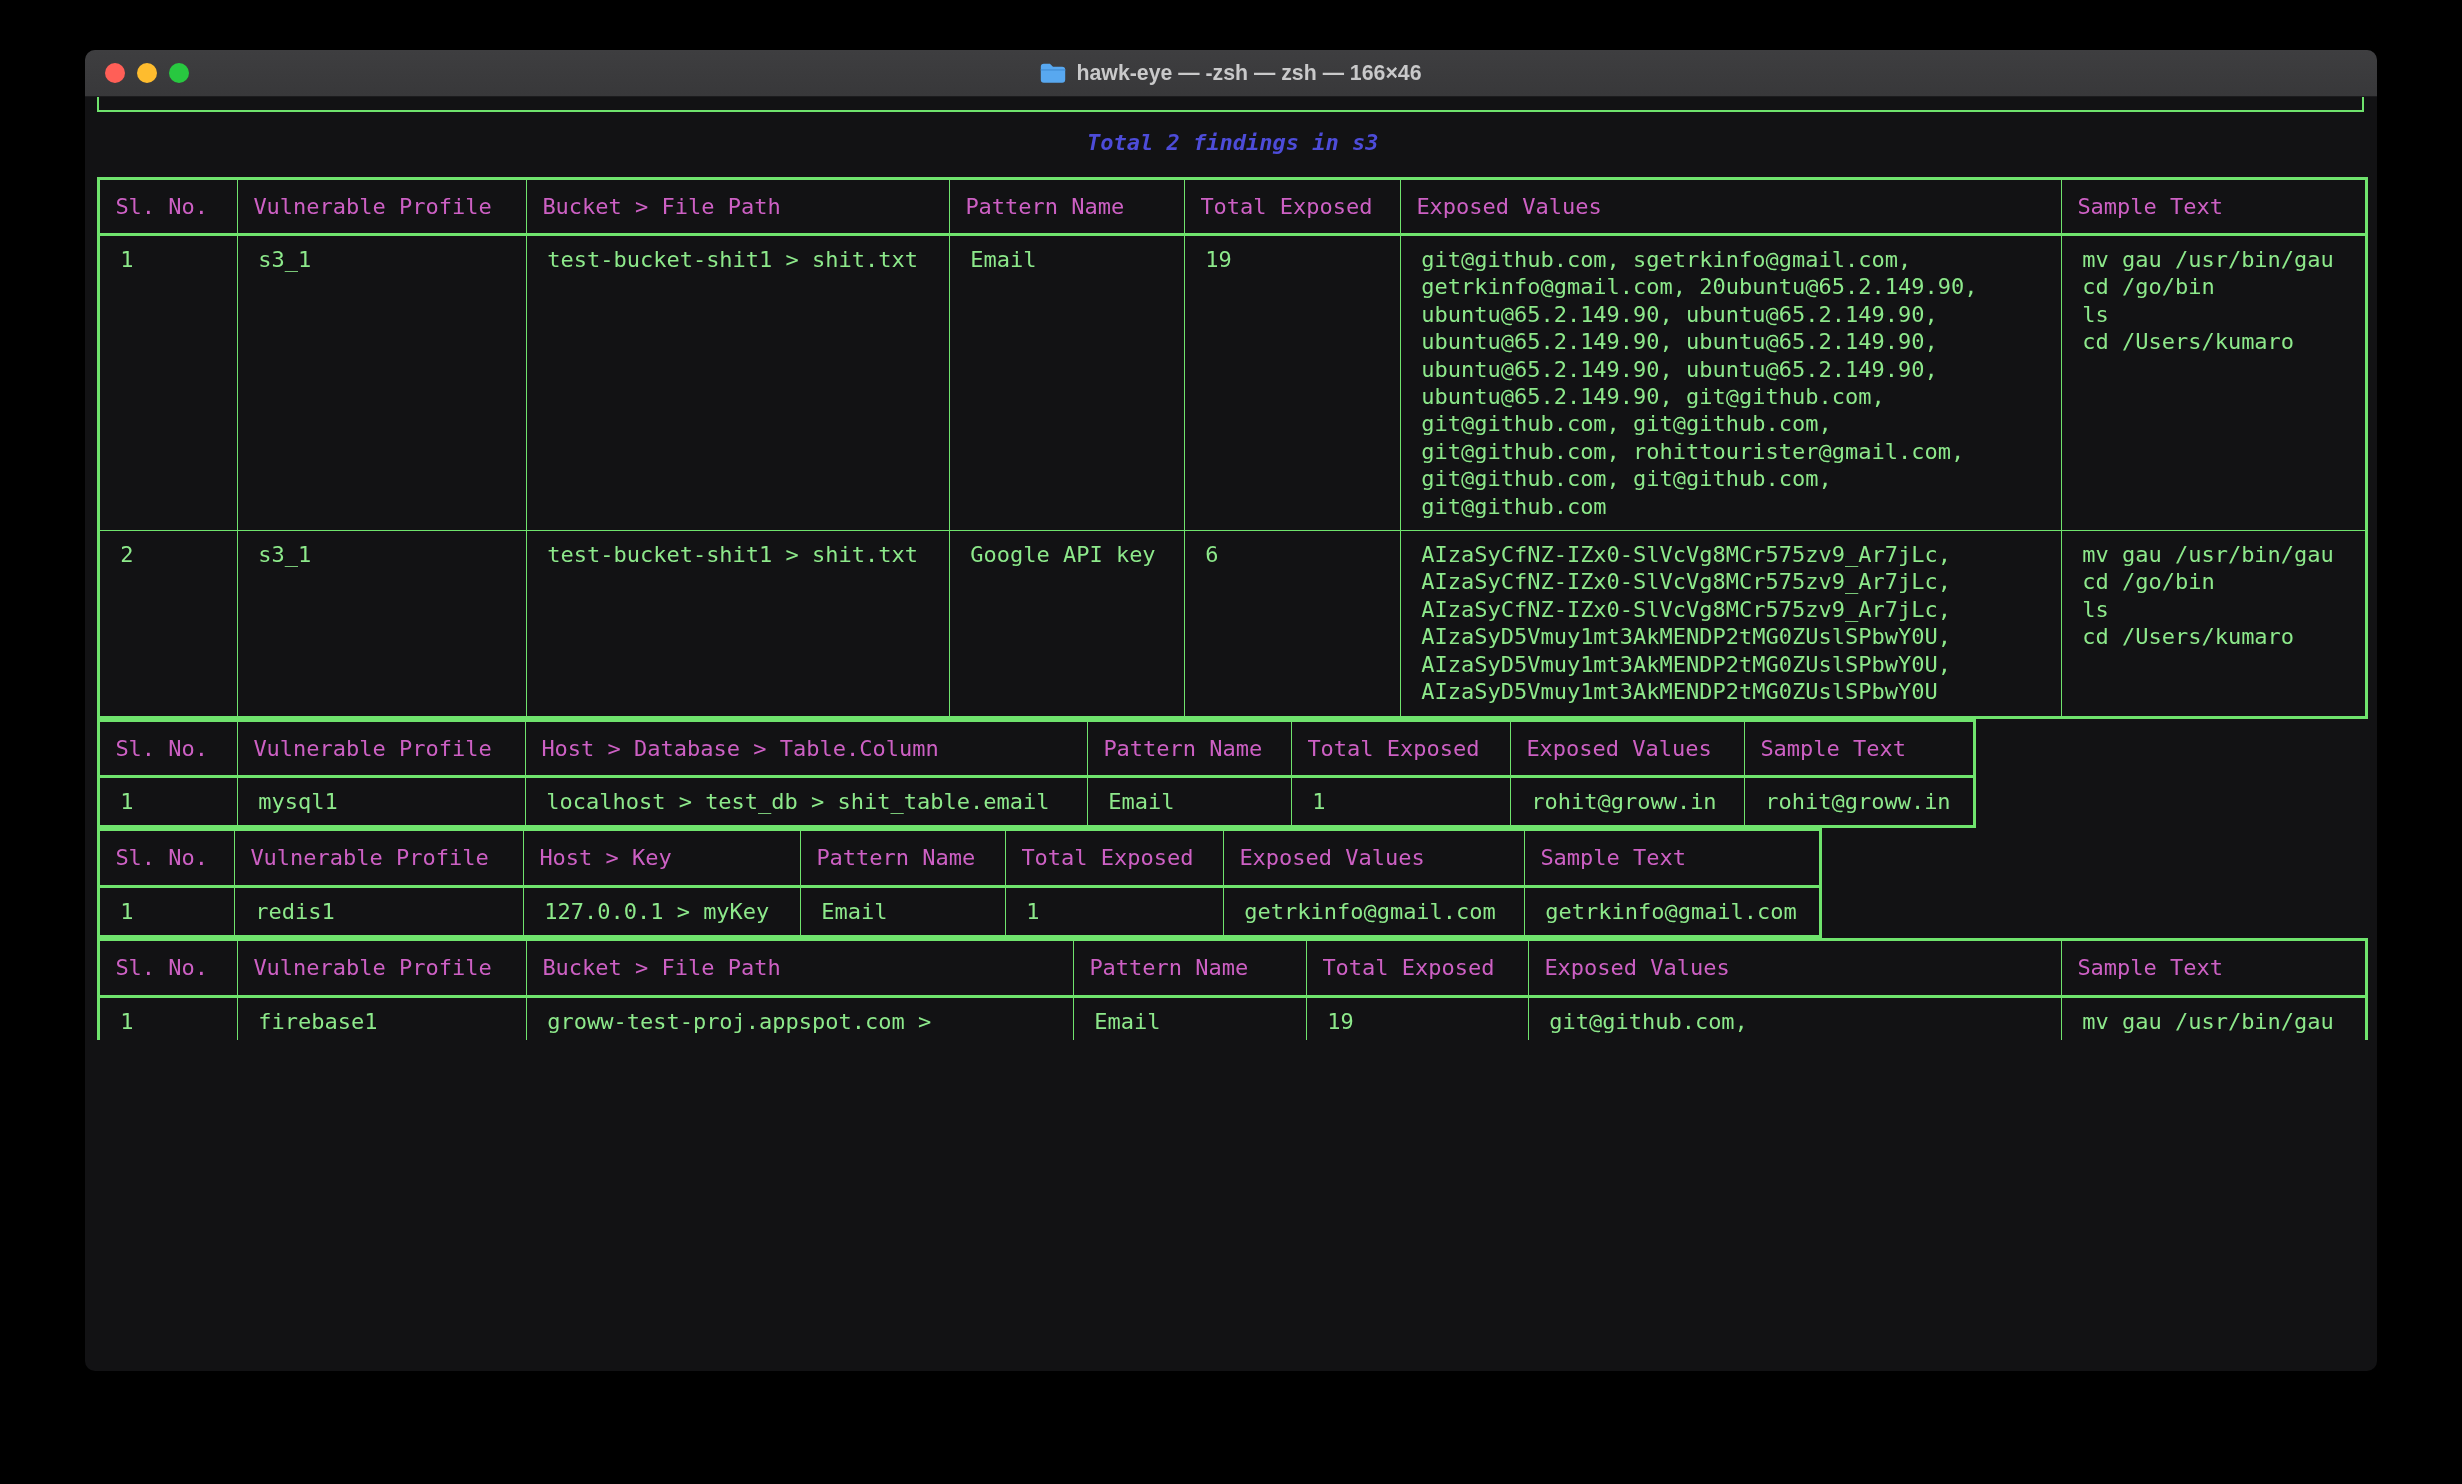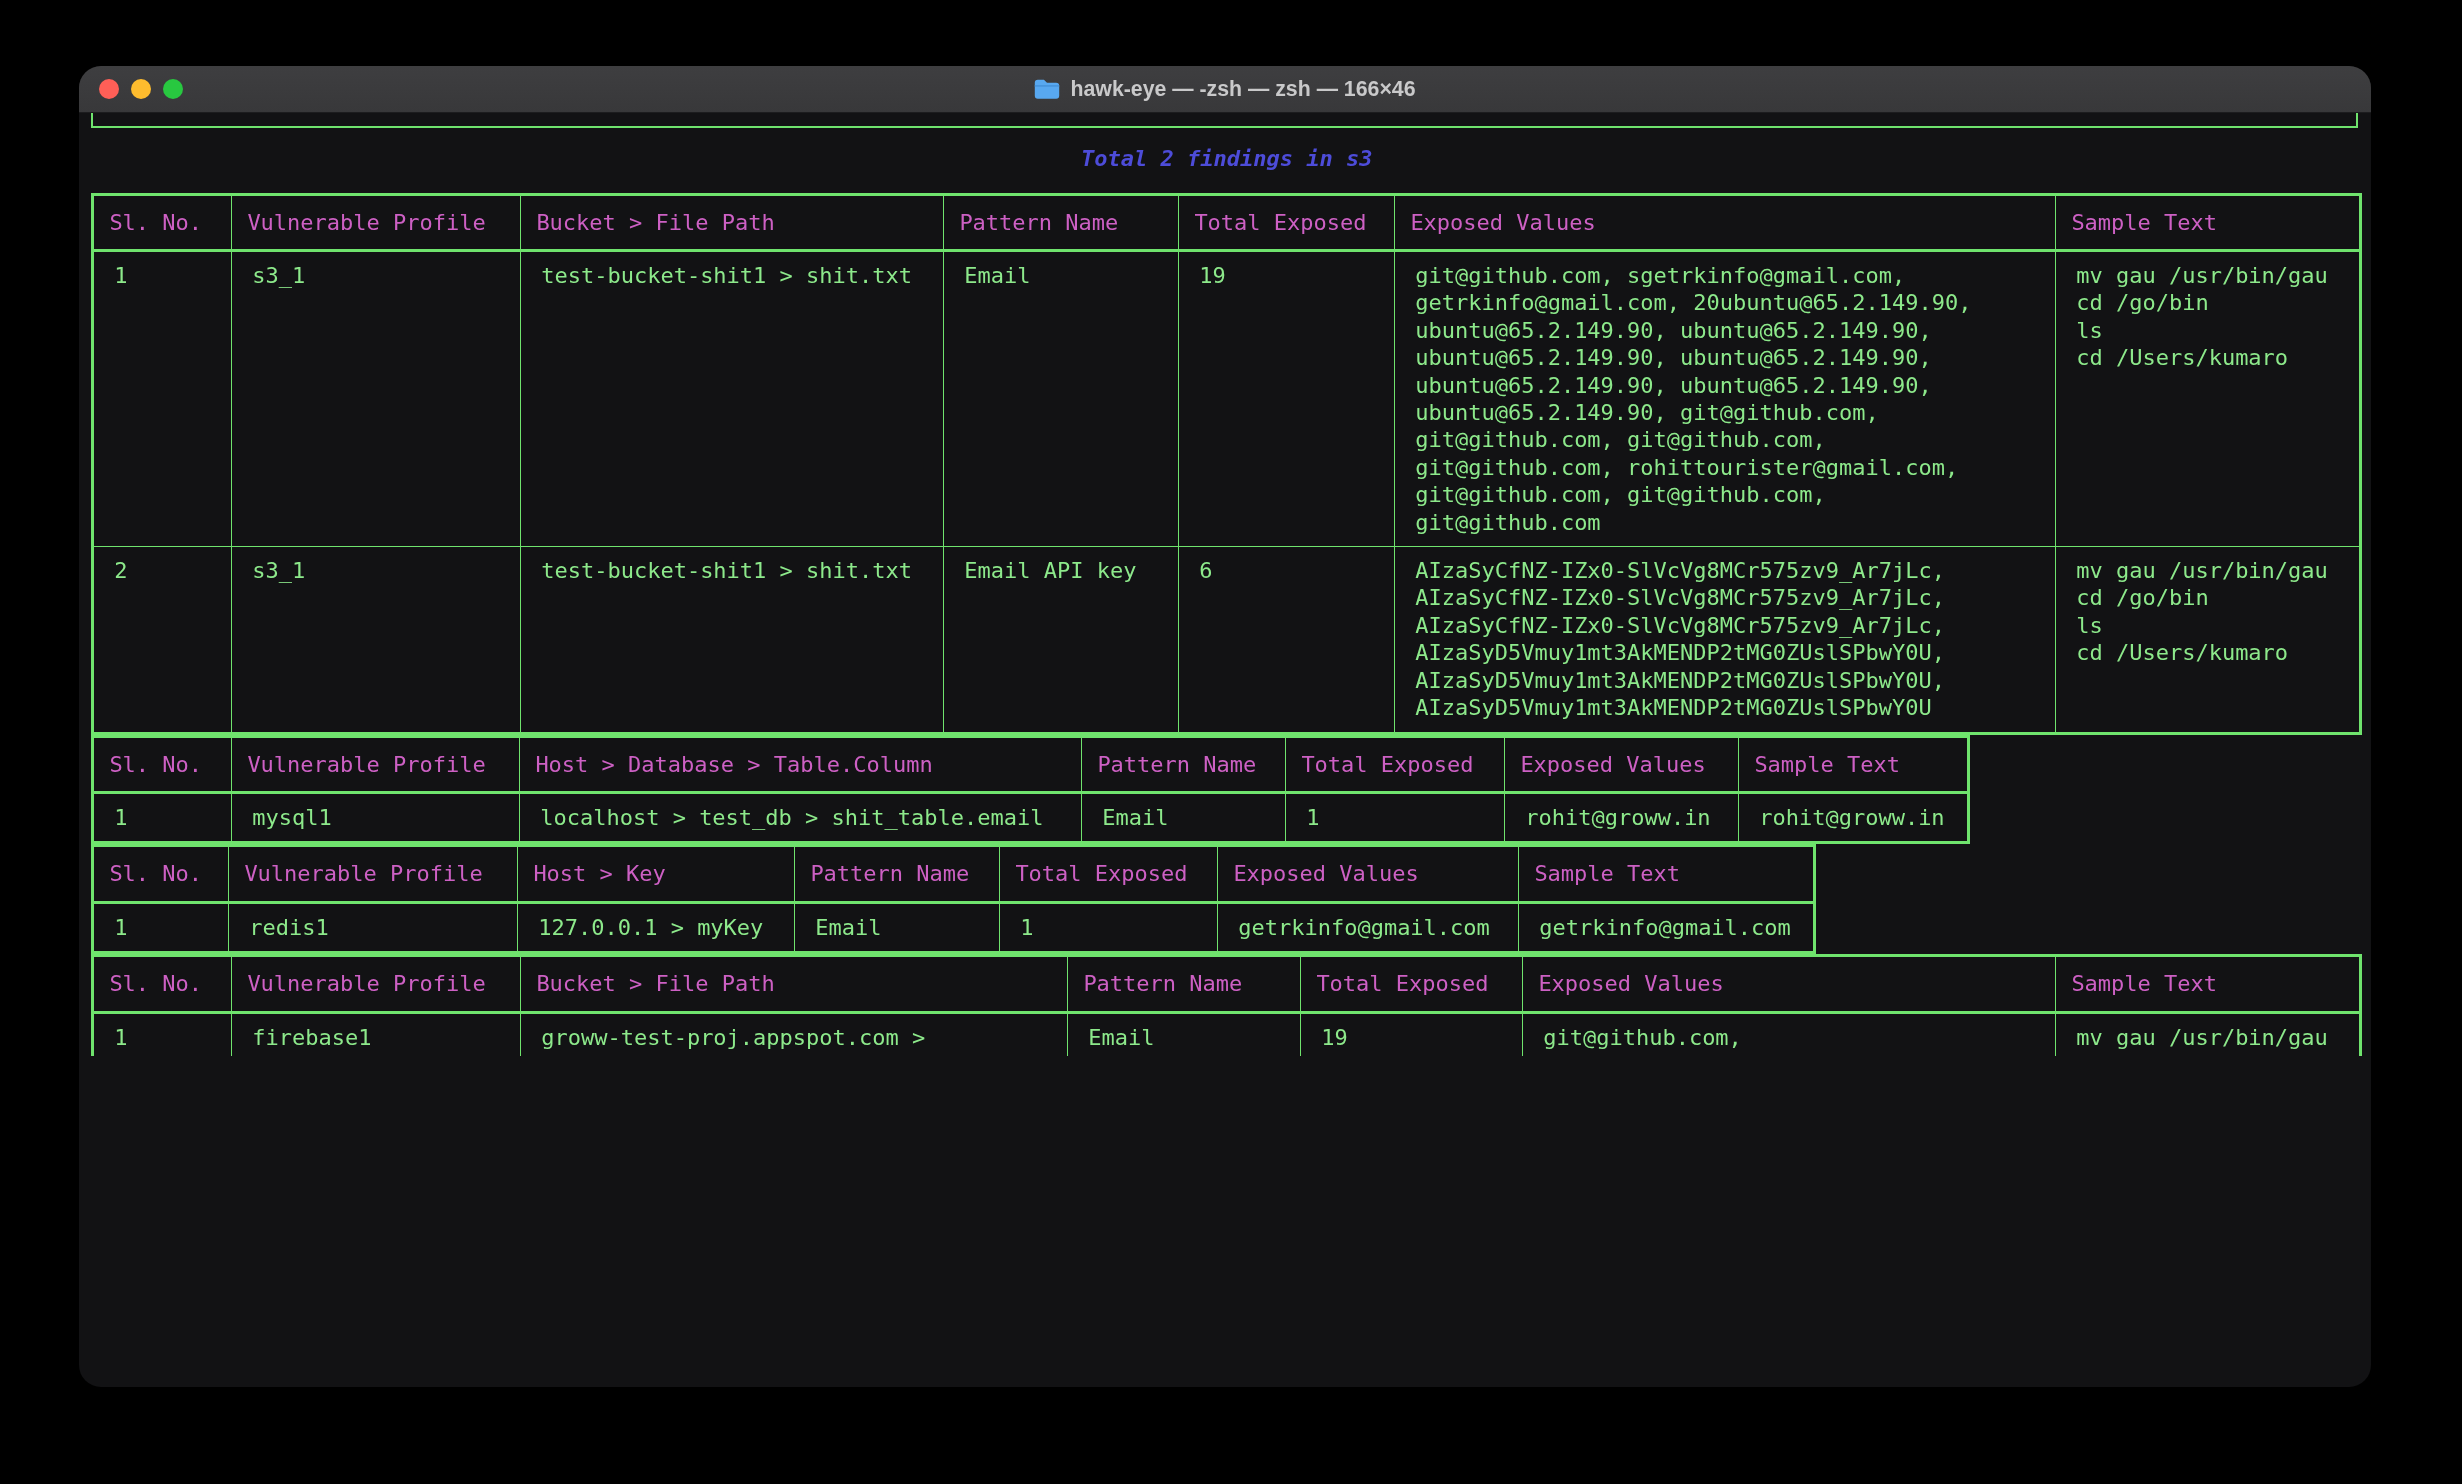--- a/index.html
+++ b/index.html
@@ -5,27 +5,26 @@
   html, body {
     margin: 0; padding: 0;
     width: 2462px; height: 1484px;
     background: var(--page_bg, #000000);
     overflow: hidden;
   }
   * { box-sizing: border-box; }
 
   .window {
     position: absolute;
-    left: 79px; top: 50px;
+    left: 85px; top: 50px;
     width: 2292px; height: 1321px;
     background: var(--terminal_bg, #121214);
-    border-radius: 22px;
+    border-radius: 10px;
     overflow: hidden;
     box-shadow: 0 18.3px 61px rgba(0,0,0,0.6);
-    margin-top: 16px;
   }
 
   .titlebar {
     position: relative;
     height: 47px;
     background: linear-gradient(var(--titlebar_bg_top, #3d3d3f), var(--titlebar_bg, #38383a));
     border-bottom: 0.8px solid #1c1c1e;
     display: flex;
     align-items: center;
     justify-content: center;
@@ -180,21 +179,21 @@
 git@github.com</td>
                 <td>mv gau /usr/bin/gau
 cd /go/bin
 ls
 cd /Users/kumaro</td>
               </tr>
               <tr>
                 <td>2</td>
                 <td>s3_1</td>
                 <td>test-bucket-shit1 &gt; shit.txt</td>
-                <td>Email API key</td>
+                <td>Google API key</td>
                 <td>6</td>
                 <td>AIzaSyCfNZ-IZx0-SlVcVg8MCr575zv9_Ar7jLc,
 AIzaSyCfNZ-IZx0-SlVcVg8MCr575zv9_Ar7jLc,
 AIzaSyCfNZ-IZx0-SlVcVg8MCr575zv9_Ar7jLc,
 AIzaSyD5Vmuy1mt3AkMENDP2tMG0ZUslSPbwY0U,
 AIzaSyD5Vmuy1mt3AkMENDP2tMG0ZUslSPbwY0U,
 AIzaSyD5Vmuy1mt3AkMENDP2tMG0ZUslSPbwY0U</td>
                 <td>mv gau /usr/bin/gau
 cd /go/bin
 ls

